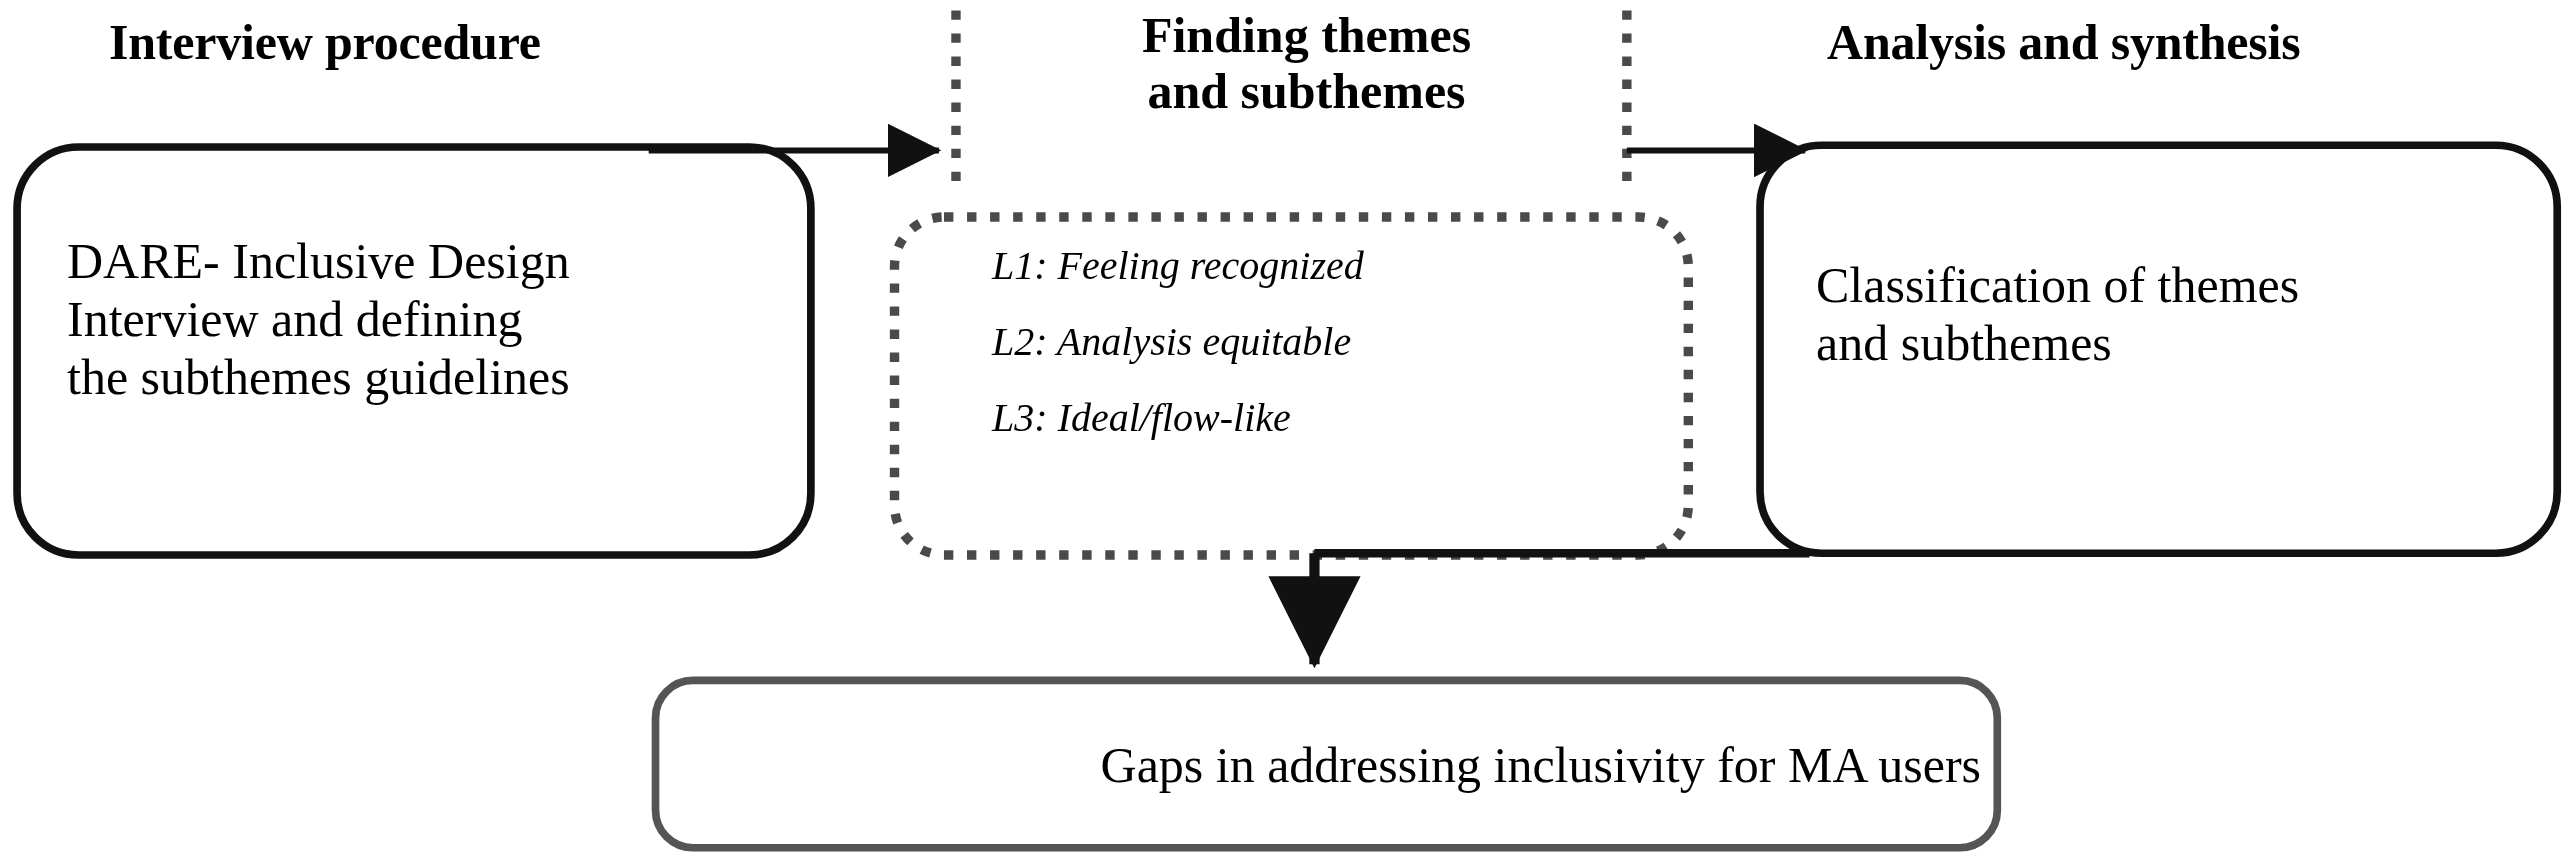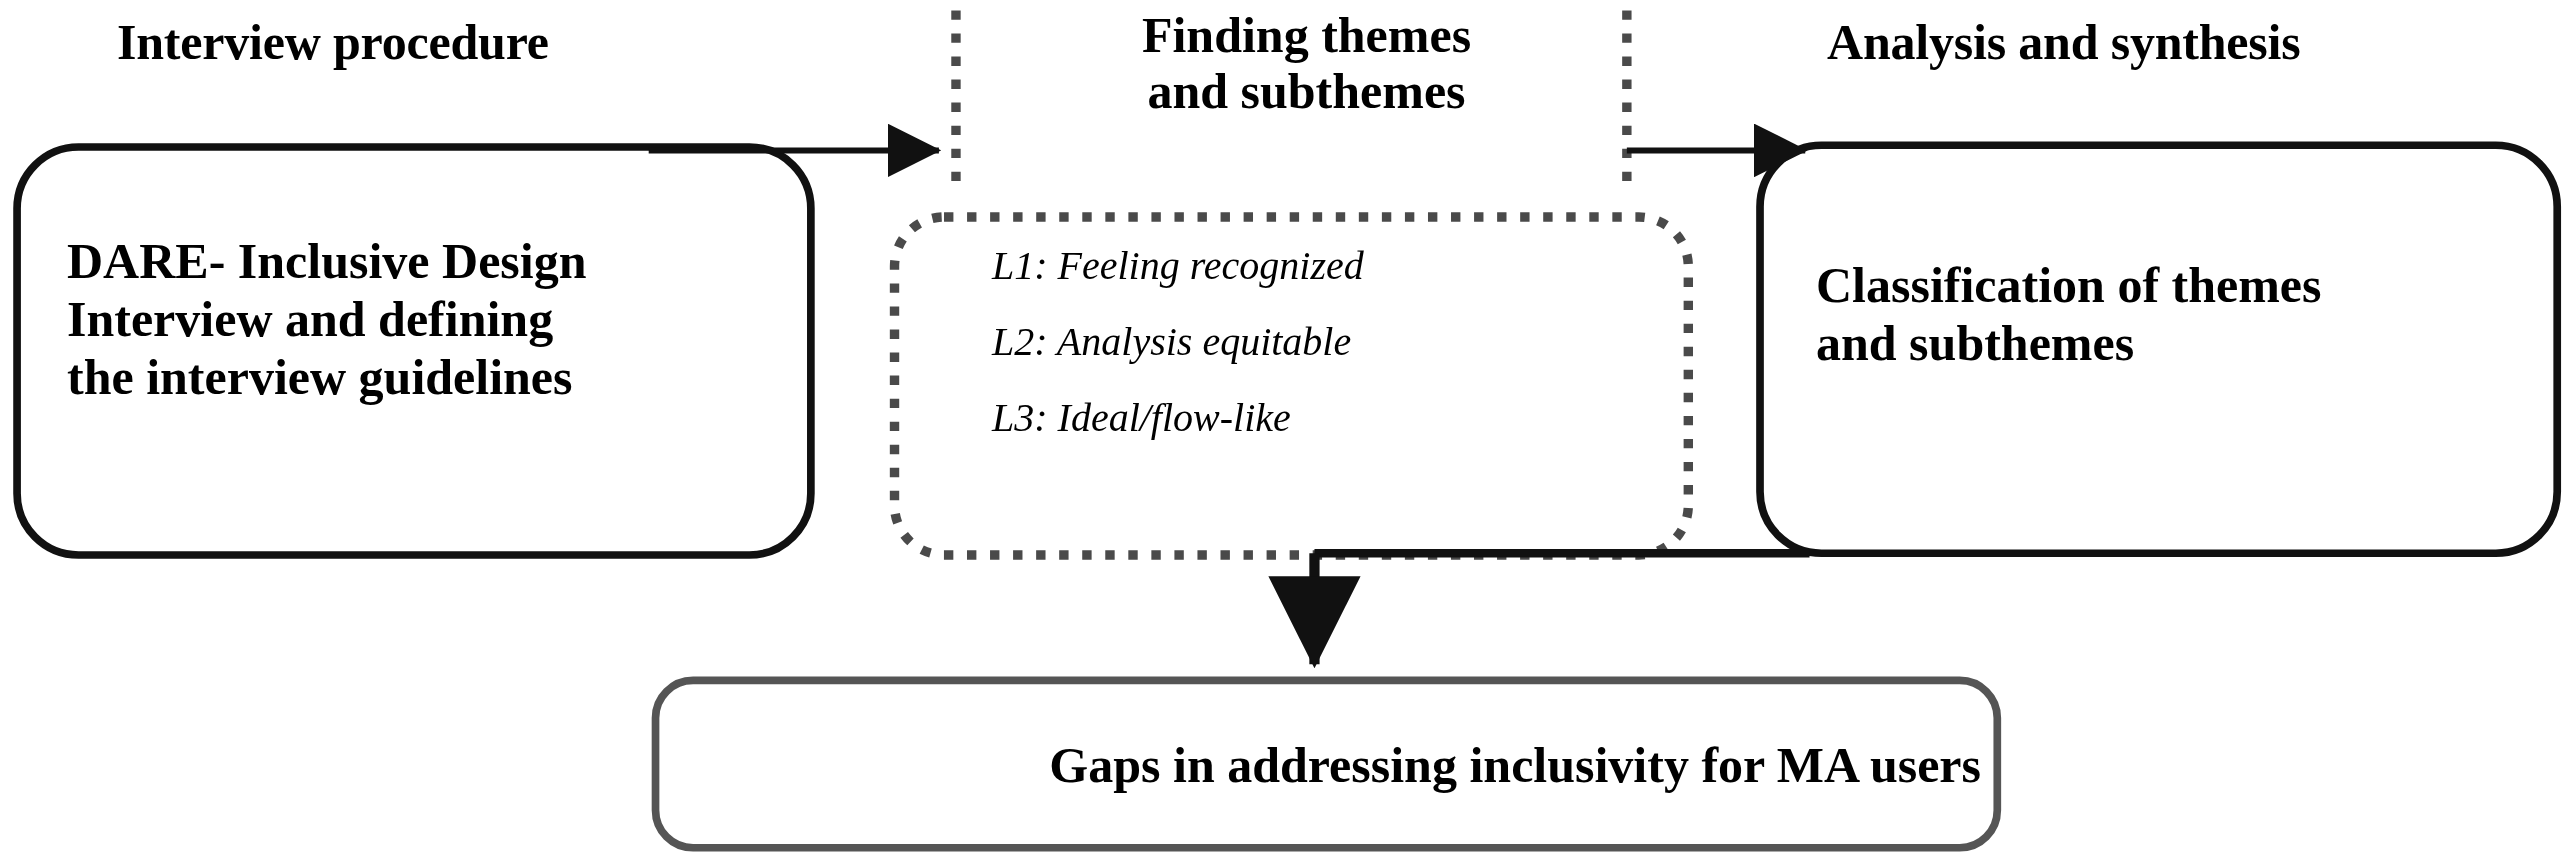--- a/index.html
+++ b/index.html
@@ -37,21 +37,21 @@
     font-weight: bold;
     font-size: 50px;
     line-height: 1.12;
     text-align: center;
   }
 
   .box-text {
     position: absolute;
     font-size: 50px;
     line-height: 1.16;
-    font-weight: bold;
+    font-weight: normal;
   }
   .box-text.center {
     text-align: right;
   }
 
   .theme-list {
     position: absolute;
     font-style: italic;
     font-size: 40px;
     line-height: 1.0;
@@ -91,33 +91,33 @@
 
     <line x1="1906" y1="176" x2="2115" y2="176" stroke="#111111" stroke-width="7" marker-end="url(#arrowhead-right)"></line>
 
     <line x1="2120" y1="648" x2="1540" y2="648" stroke="#111111" stroke-width="10"></line>
 
     <line x1="1540" y1="648" x2="1540" y2="778" stroke="#111111" stroke-width="12" marker-end="url(#arrowhead-down)"></line>
 
     <rect x="768" y="797" width="1572" height="196" rx="44" ry="44" fill="none" stroke="#555555" stroke-width="9"></rect>
   </svg>
 
-  <div class="col-header" style="left:109px; top:15.4px; width:597px;margin-left:8px;">Interview procedure</div>
+  <div class="col-header" style="left:109px; top:15.4px; width:597px;">Interview procedure</div>
 
   <div class="section-label" style="left:999px; top:6.8px; width:615px;">
     <div>Finding themes</div>
     <div>and subthemes</div>
   </div>
 
   <div class="col-header" style="left:1827px; top:15.4px; width:751px;">Analysis and synthesis</div>
 
   <div class="box-text" style="left:67px; top:232px; width:734px;">
     <div>DARE- Inclusive Design</div>
     <div>Interview and defining</div>
-    <div>the interview guidelines</div>
+    <div>the subthemes guidelines</div>
   </div>
 
   <div class="theme-list" style="left:992px; top:246px; width:700px;">
     <div class="theme-row">L1: Feeling recognized</div>
     <div class="theme-row">L2: Analysis equitable</div>
     <div class="theme-row">L3: Ideal/flow-like</div>
   </div>
 
   <div class="box-text" style="left:1816px; top:256px; width:751px;">
     <div>Classification of themes</div>

